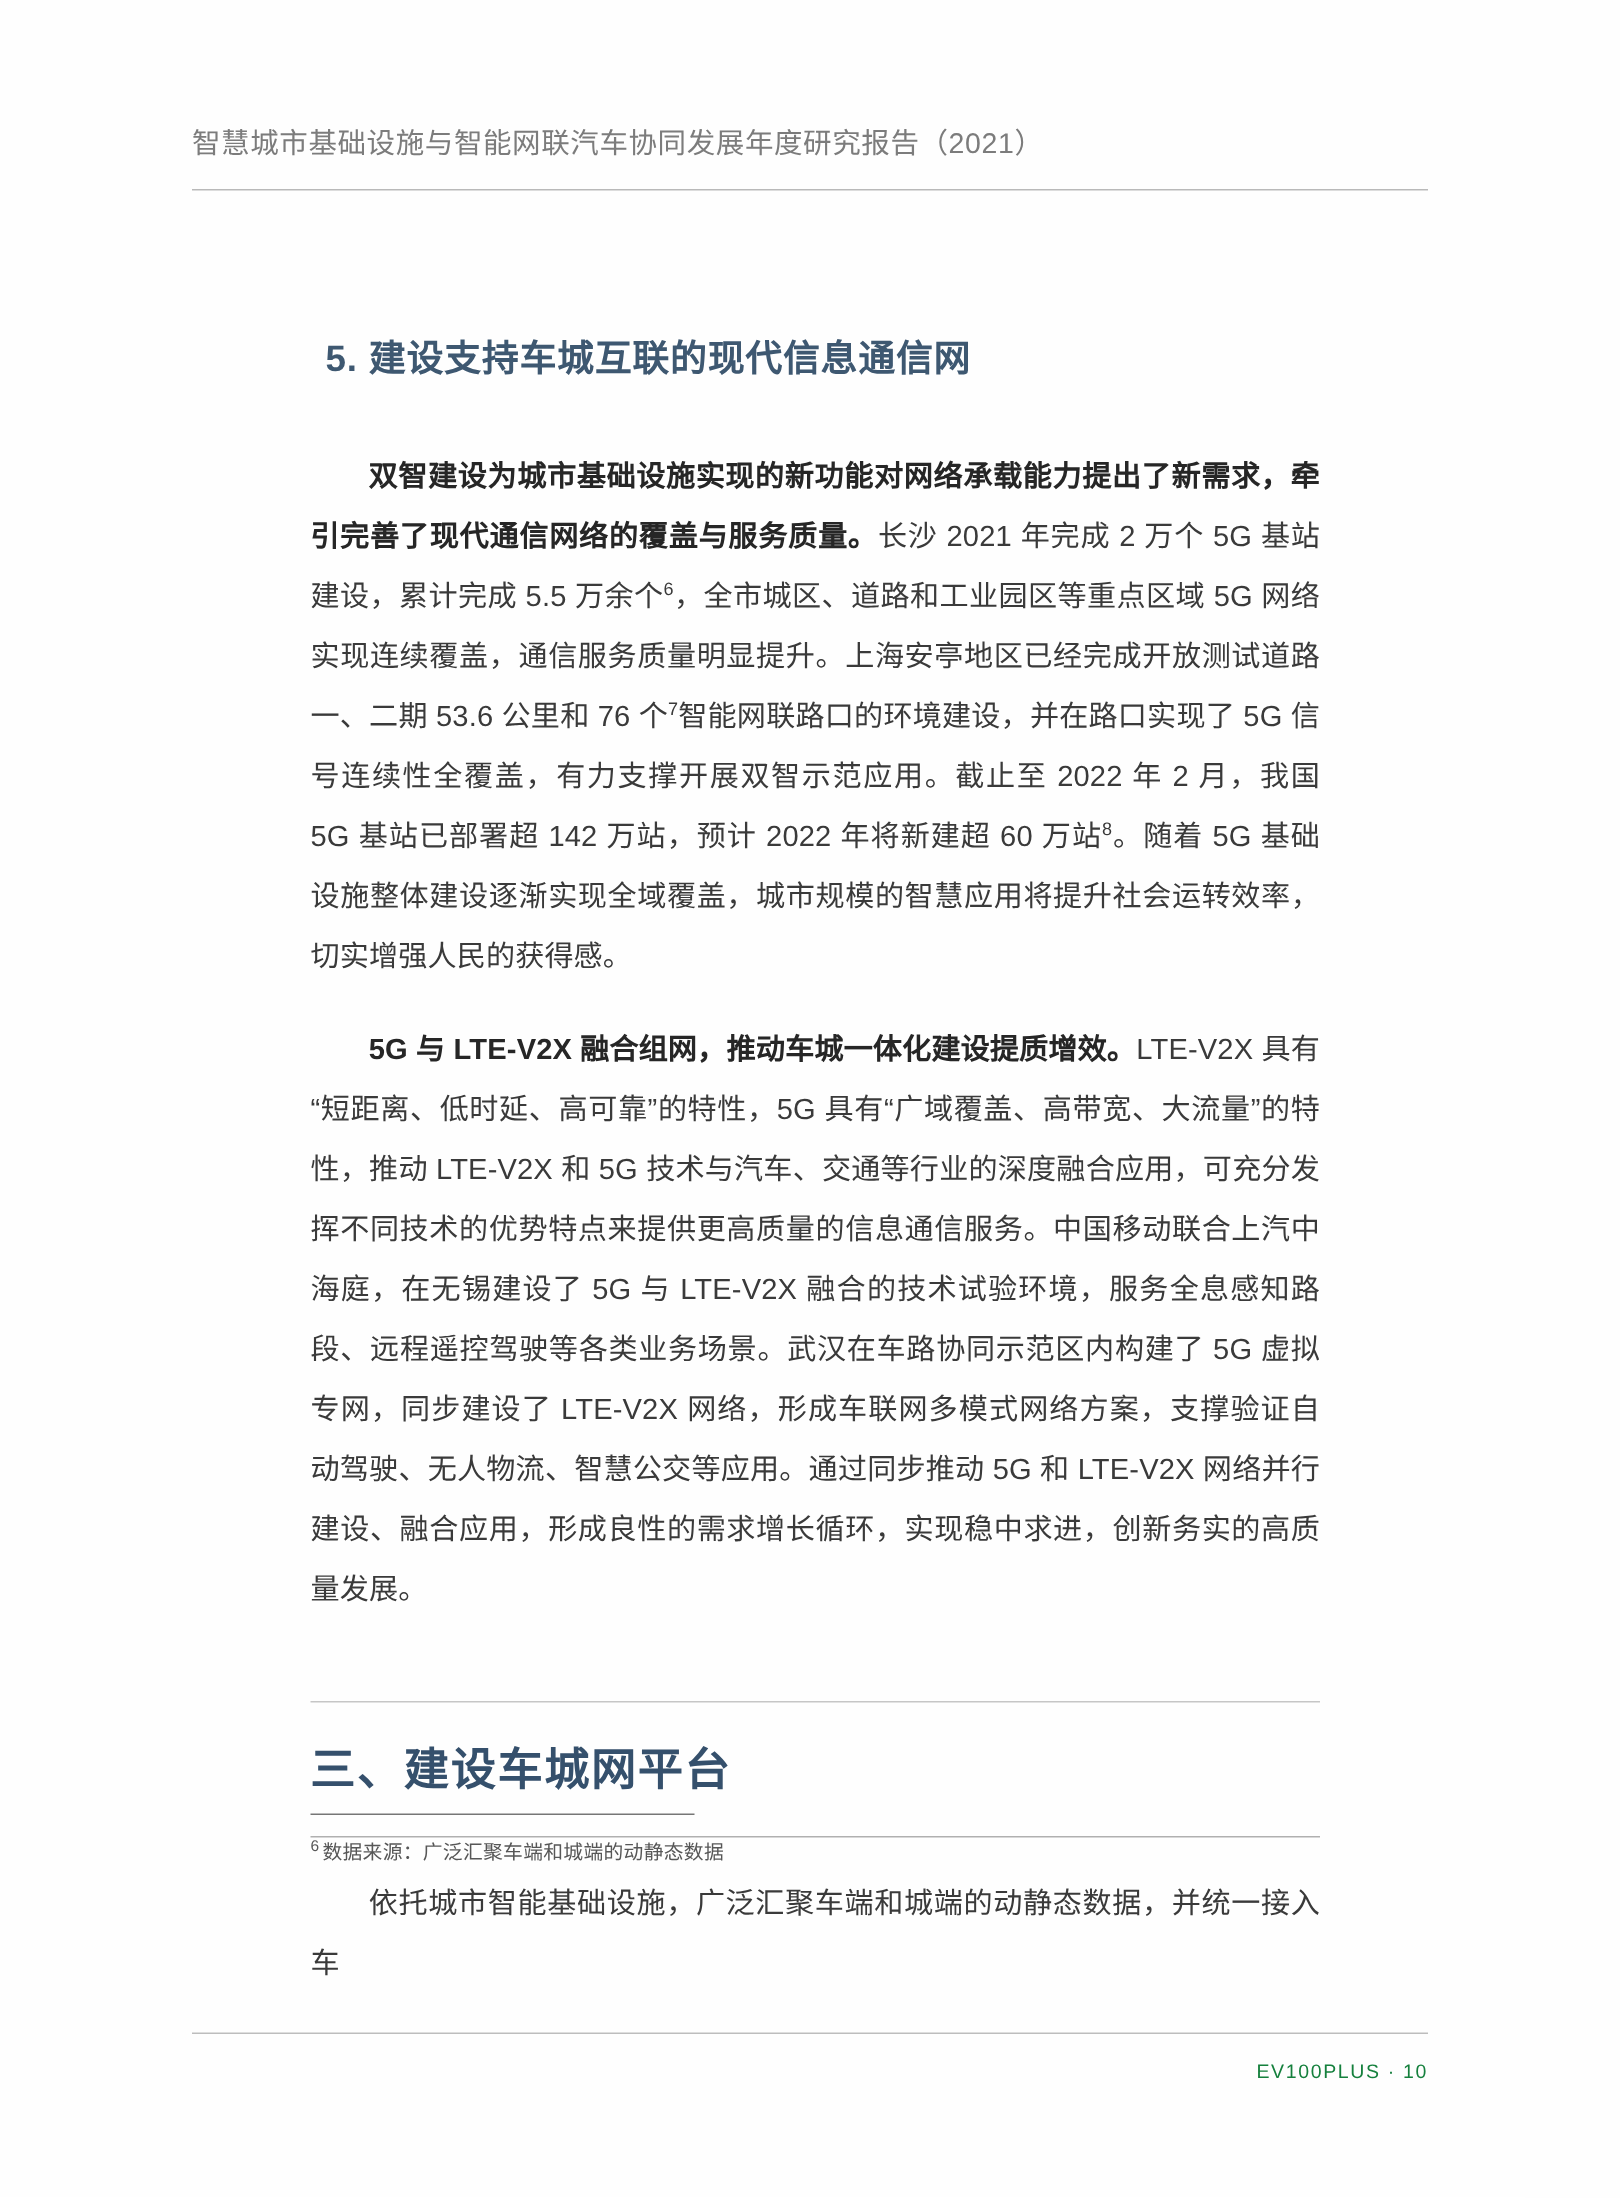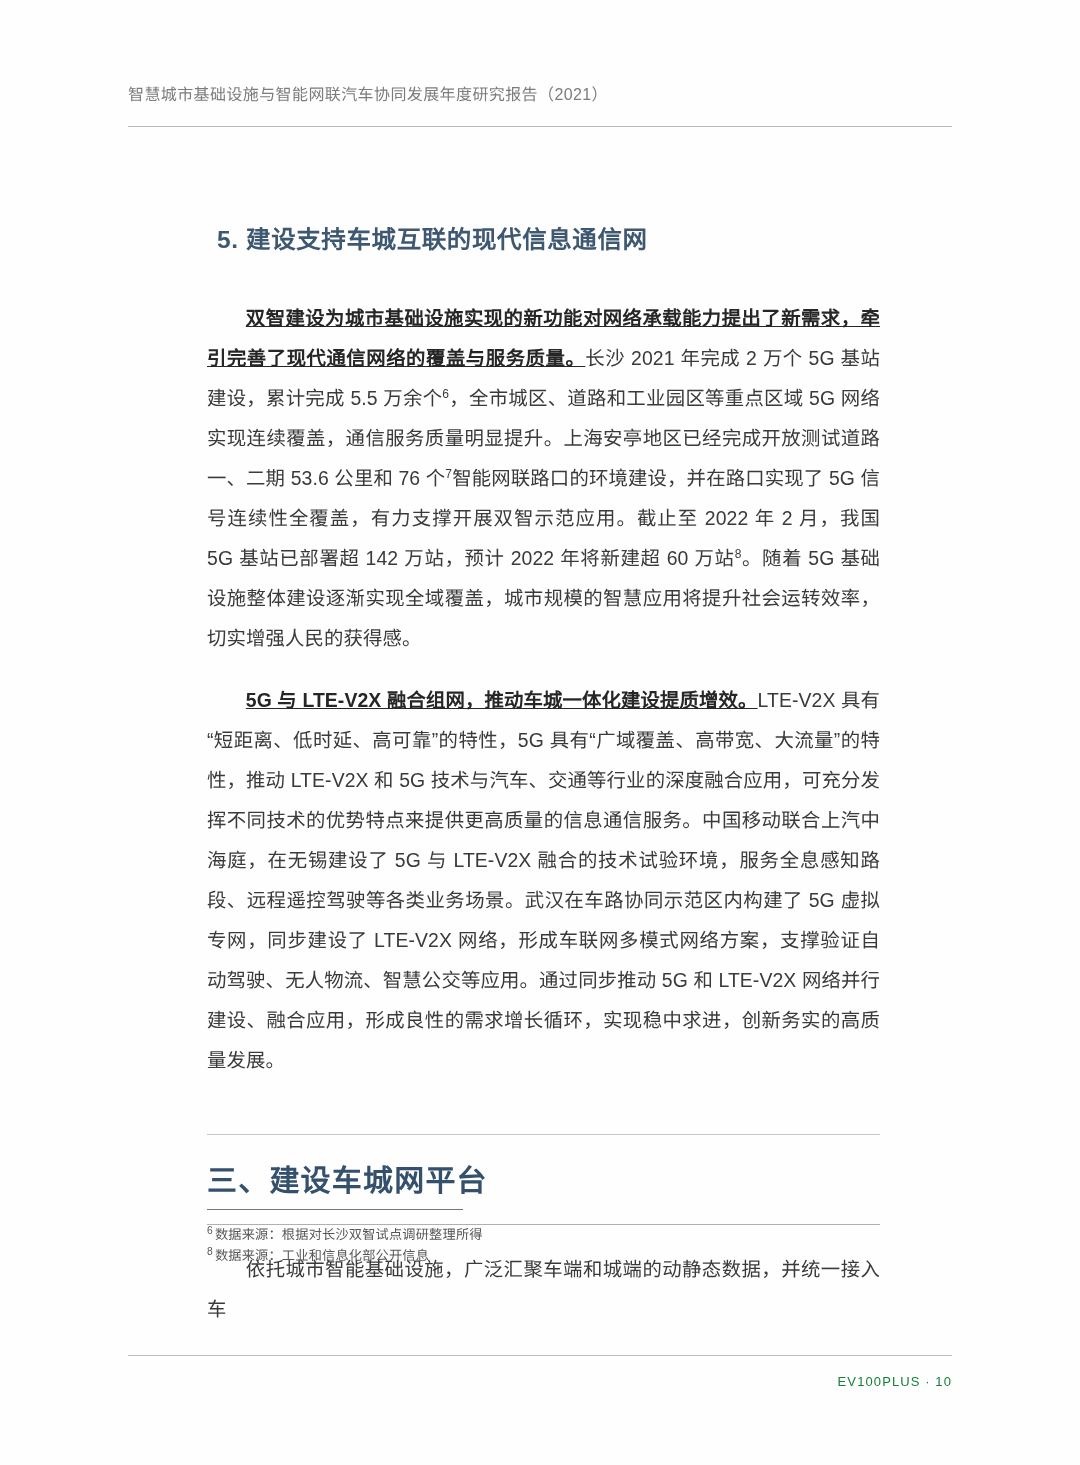--- a/index.html
+++ b/index.html
@@ -23,21 +23,21 @@
   }
 
   
   .running-header {
     position: absolute;
     left: 128px;
     top: 84px;
     width: 824px;
   }
   .running-header-text {
-    font-size: 16px;
+    font-size: 19px;
     color: #7c7c7c;
     letter-spacing: 0.4px;
     line-height: 1.4;
     white-space: nowrap;
   }
   .header-rule {
     position: absolute;
     left: 128px;
     top: 126px;
     width: 824px;
@@ -60,21 +60,20 @@
     color: #3a3a3a;
     text-align: justify;
     text-justify: inter-ideograph;
     text-indent: 2em;
     letter-spacing: 0.1px;
   }
 
   p.body b, p.body strong {
     font-weight: bold;
     color: #262626;
-    text-decoration: underline;
   }
 
   sup.fn {
     font-size: 0.62em;
     vertical-align: super;
     line-height: 0;
     color: #3a3a3a;
   }
 
   
@@ -192,24 +191,23 @@
     </div>
 
     <div style="height:24px"></div>
 
     <p class="body">依托城市智能基础设施，广泛汇聚车端和城端的动静态数据，并统一接入车</p>
   </div>
 
   <div class="footnotes">
     <div class="footnote-rule"></div>
 
-    <div class="footnote"><sup>6</sup><span>数据来源：根据对长沙双智试点调研整理所得</span></div>
-
-
-    <div class="footnote"><sup>8</sup><span>数据来源：工业和信息化部公开信息</span></div>
+    <div class="footnote"><sup>6</sup><span>数据来源：广泛汇聚车端和城端的动静态数据</span></div>
+
+
   </div>
 
   <div class="footer-rule"></div>
   <div class="footer">
     <span class="footer-text">EV100PLUS  ·  10</span>
   </div>
 
 </div>
 
 </body></html>

